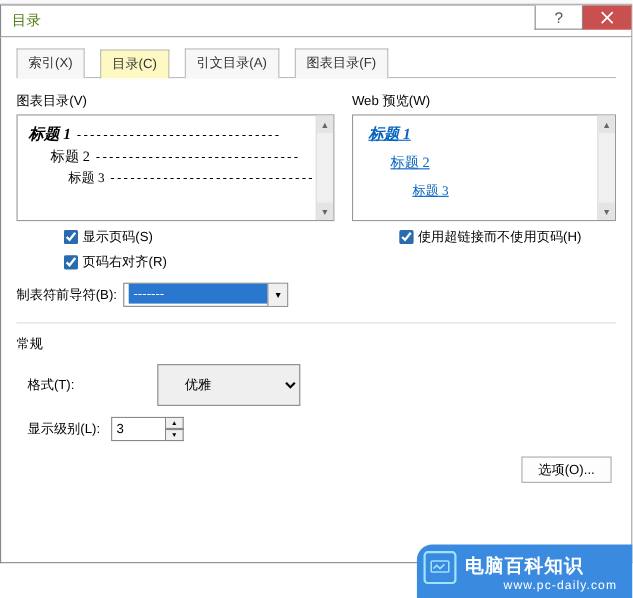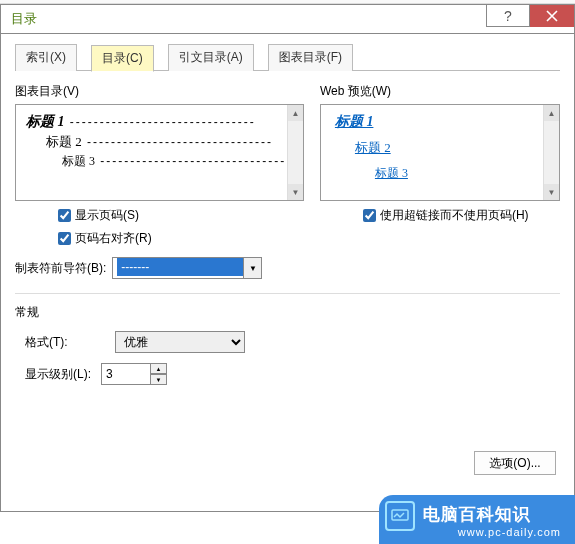--- a/index.html
+++ b/index.html
@@ -35,26 +35,26 @@
     .web-h2 { font-size: 13px; margin-left: 24px; }
     .web-h3 { font-size: 12px; margin-left: 44px; }
     .chk-row { display: flex; align-items: center; font-size: 12px; margin-top: 6px; gap: 4px; margin-left: 43px; }
     .chk-row input { accent-color: #2a6bb0; }
     .field-row { display: flex; align-items: center; font-size: 12px; margin-top: 10px; gap: 6px; }
     .combo { border: 1px solid #888; height: 22px; font-size: 12px; padding: 0 4px; background: #fff; position: relative; }
     .combo-sel { width: 130px; background: #2a77d0; color: #fff; display: flex; align-items: center; padding: 2px 4px; }
     .combo-arrow { position: absolute; right: 0; top: 0; bottom: 0; width: 18px; background: #f0f0f0; border-left: 1px solid #888; display: flex; align-items: center; justify-content: center; font-size: 8px; }
     .divider { height: 1px; background: #ddd; margin: 14px 0 10px 0; }
     .sect-title { font-size: 12px; margin-bottom: 8px; font-family: Liberation Serif, serif; }
-    .select { height: 22px; width: 130px; font-size: 12px; border: 1px solid #888; padding: 0 4px; }
+    .select { height: 38px; width: 130px; font-size: 12px; border: 1px solid #888; padding: 0 20px; margin-left: 28px; }
     .spinner { display: flex; }
     .spinner input { width: 50px; height: 22px; border: 1px solid #888; font-size: 12px; padding: 0 4px; }
     .spin-btns { width: 16px; display: flex; flex-direction: column; }
     .spin-btns div { flex: 1; border: 1px solid #888; border-left: none; background: #f0f0f0; font-size: 6px; display: flex; align-items: center; justify-content: center; }
-    .btn-row { position: absolute; right: 18px; bottom: 36px; display: flex; gap: 8px; }
+    .btn-row { position: absolute; right: 18px; bottom: 72px; display: flex; gap: 8px; }
     .btn { min-width: 82px; height: 24px; font-size: 12px; border: 1px solid #aaa; background: #fdfdfd; cursor: pointer; padding: 0 10px; }
     .btn.disabled { color: #a5a5a5; }
     .footer-img { position: absolute; right: 0; bottom: 0; background: #3a8be0; color: #fff; border-radius: 14px 0 0 0; padding: 8px 14px 6px 44px; font-size: 17px; font-weight: bold; letter-spacing: 1px; }
     .footer-sub { font-size: 11px; font-weight: normal; letter-spacing: 1px; margin-left: 35px; }
     .footer-icon { position: absolute; left: 6px; top: 6px; width: 30px; height: 30px; border: 2px solid #9fe3ff; border-radius: 4px; display: flex; align-items: center; justify-content: center; }
   </style>
 </head>
 <body>
 
 <div class="ruler"></div>

